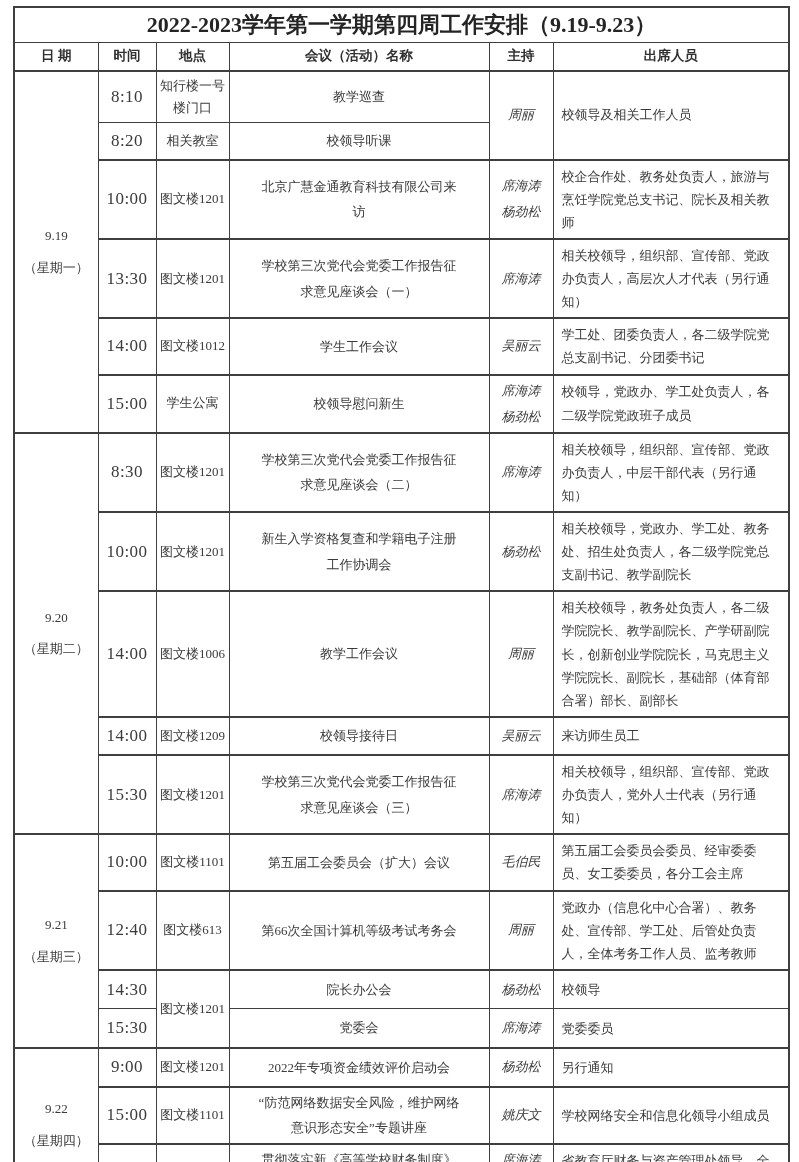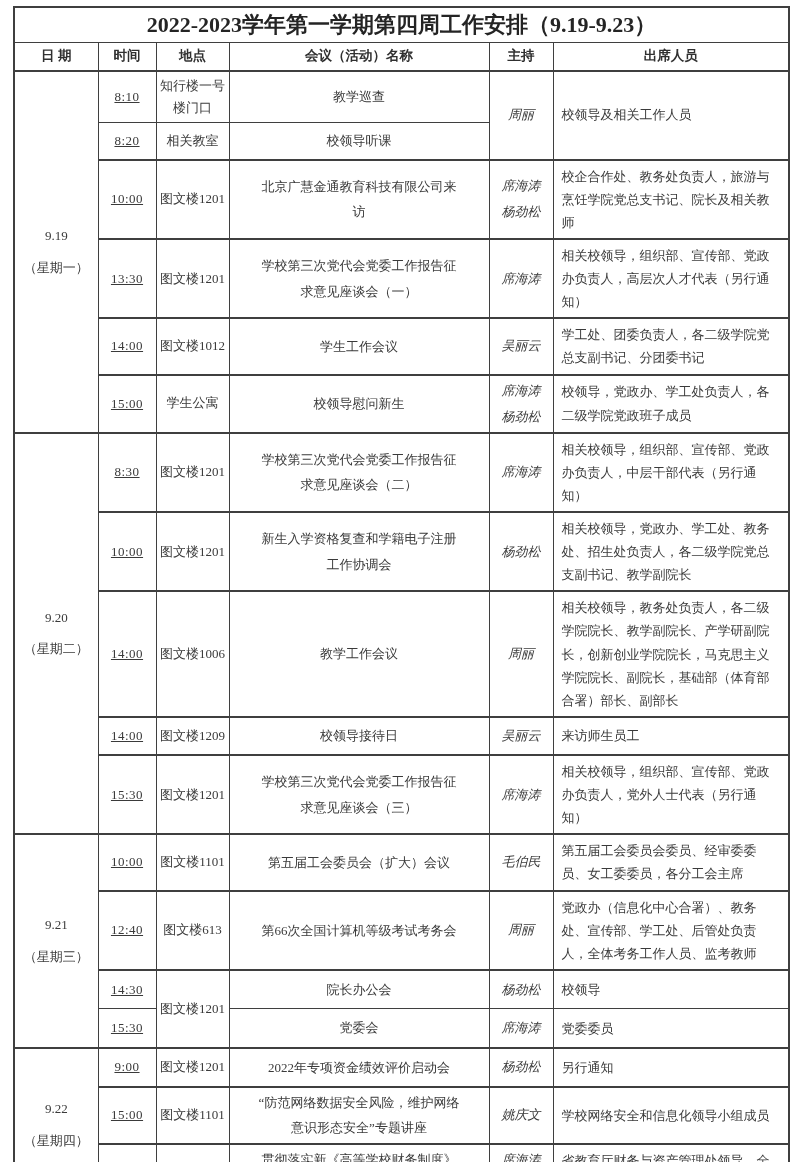--- a/index.html
+++ b/index.html
@@ -46,21 +46,21 @@
     border-bottom: 2px solid #3f3f3f;
     margin-top: 34px;
   }
   tr.tb > td { border-top: 2px solid #3f3f3f; }
   td.date-cell {
     white-space: pre-line;
     line-height: 2.45;
     font-size: 13px;
     margin-left: 8px;
   }
-  td.time-cell { font-size: 13px; letter-spacing: 0.5px; text-decoration: underline; }
+  td.time-cell { font-size: 17px; letter-spacing: 0.5px; }
   td.place-cell { line-height: 1.7; padding: 2px 2px; }
   td.name-cell { line-height: 1.95; padding: 2px 27px; }
   td.host-cell { white-space: pre-line; line-height: 2.0; font-style: italic; }
   td.att-cell {
     text-align: left;
     line-height: 1.78;
     padding: 4px 6px 4px 8px;
   }
 </style>
 </head>

